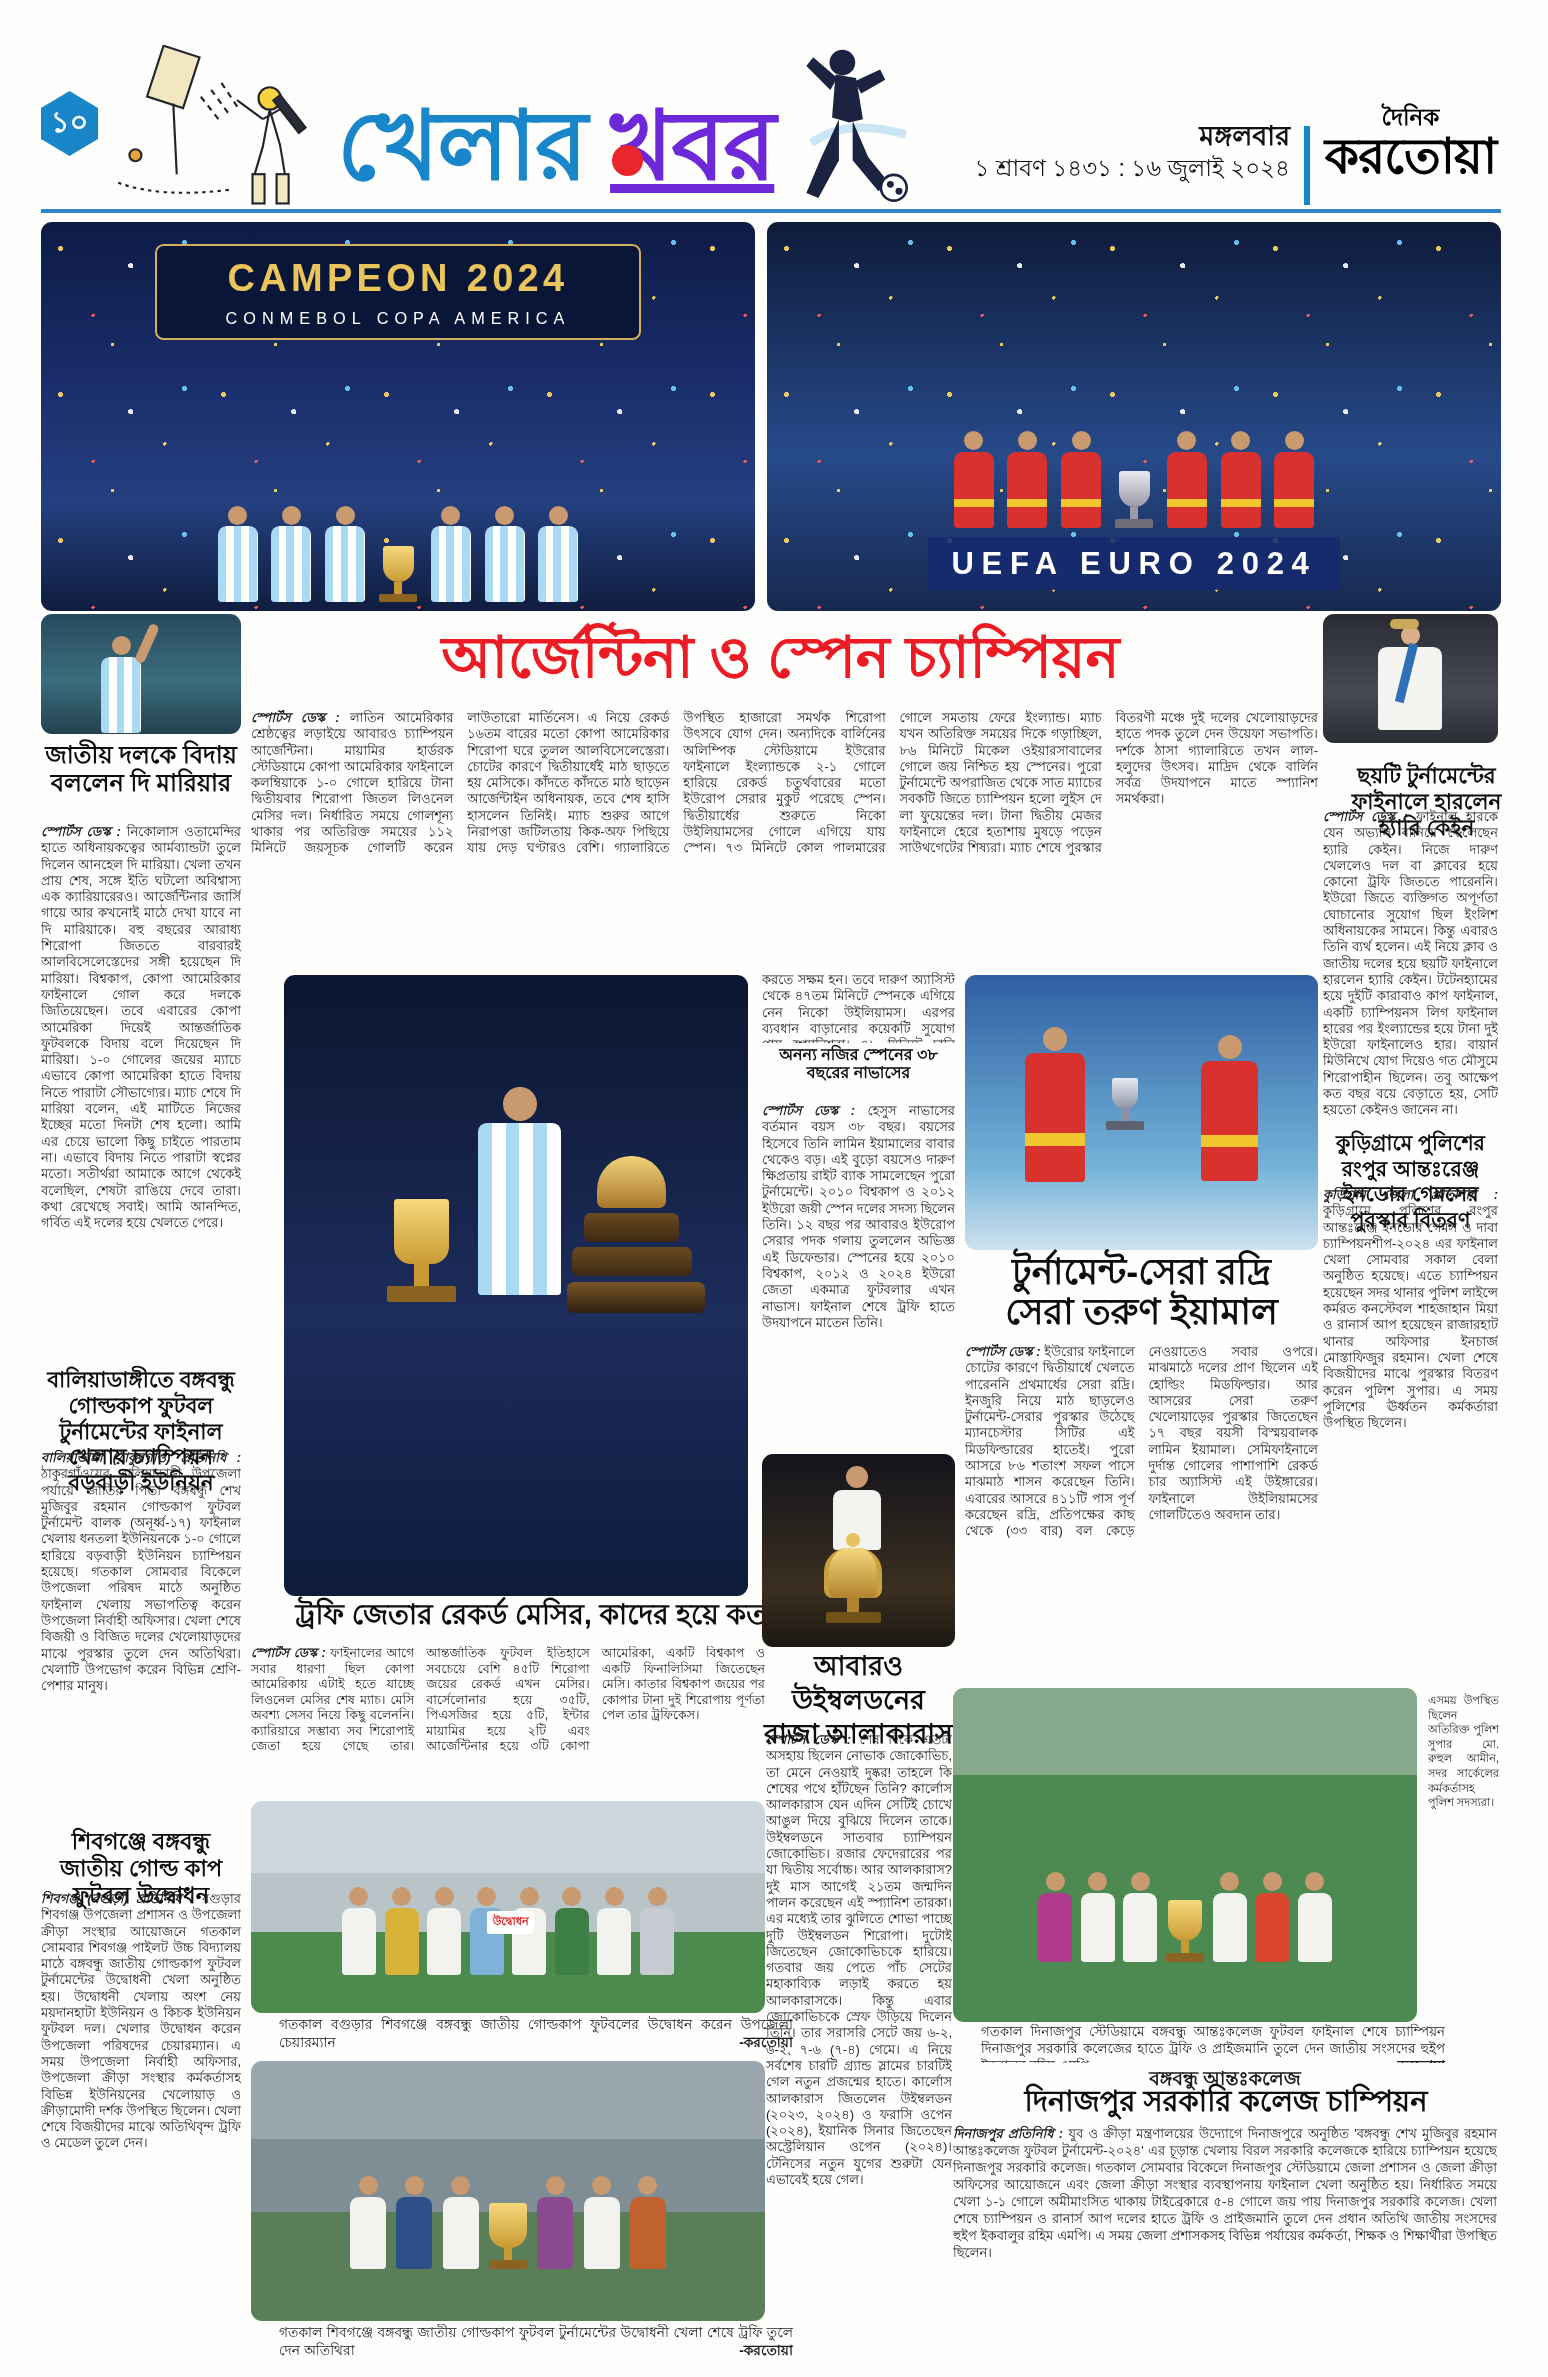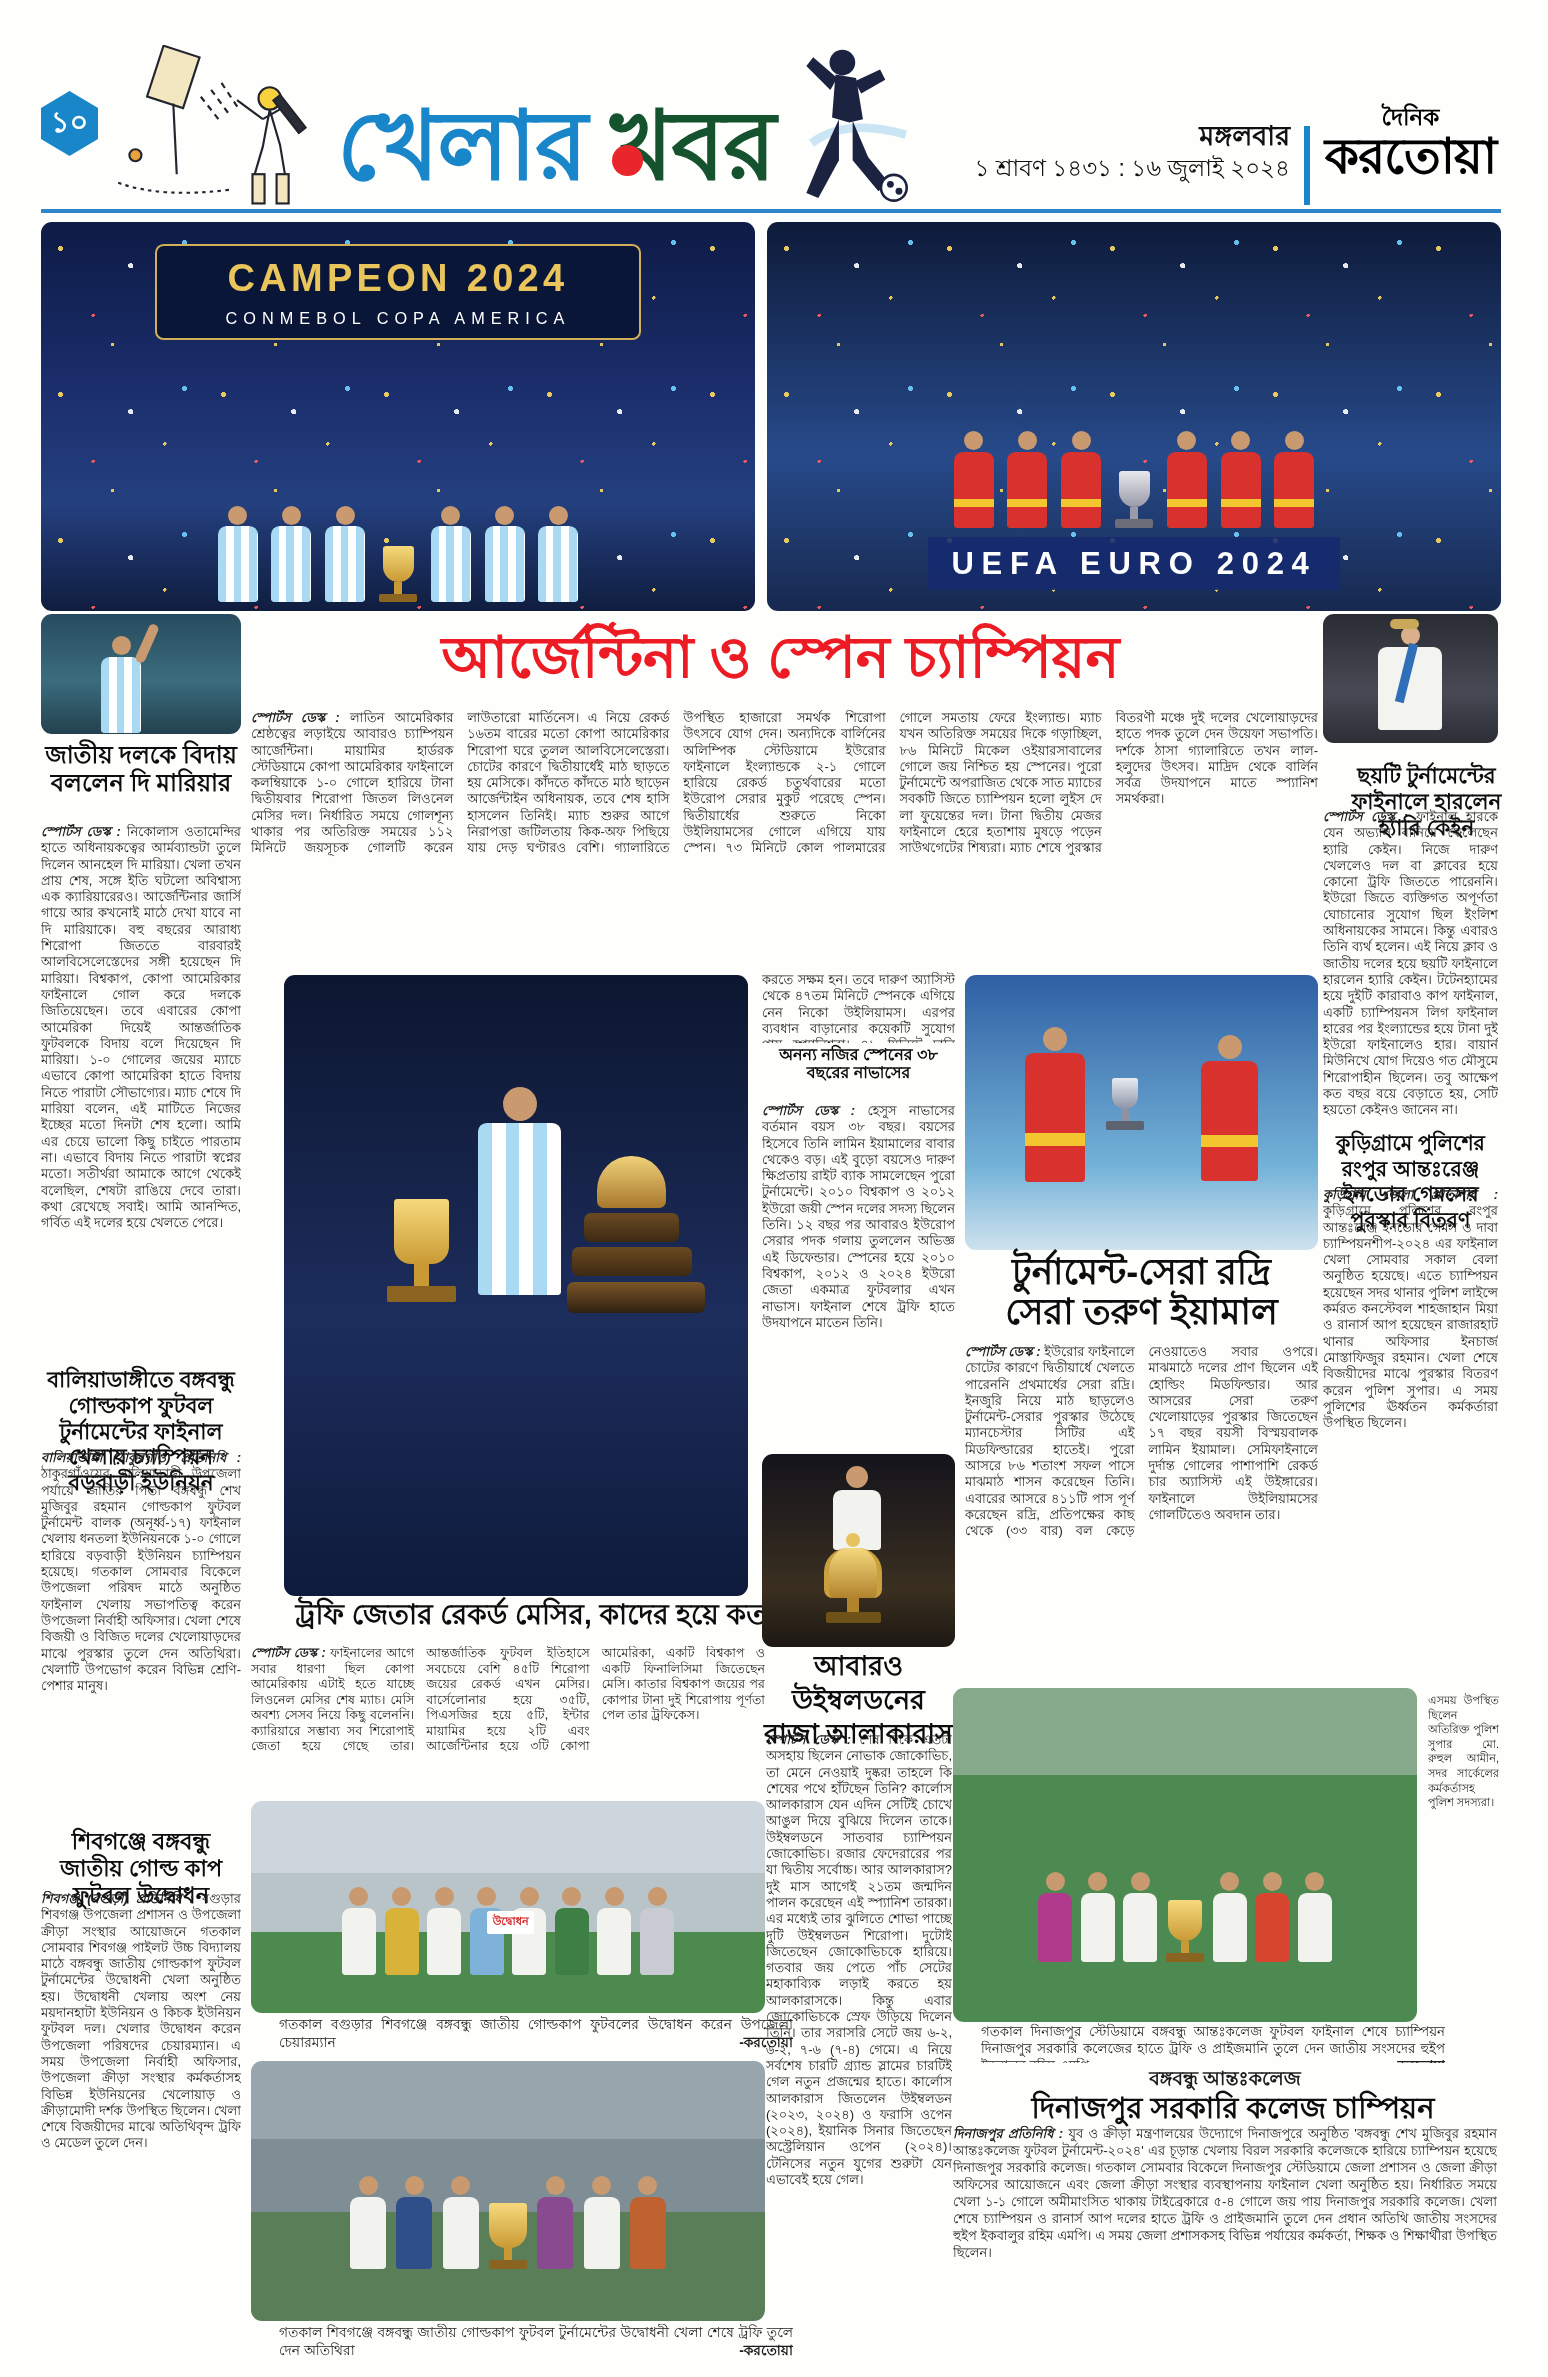--- a/index.html
+++ b/index.html
@@ -6,21 +6,21 @@
   #sheet{position:relative;width:1548px;height:2377px;background:#fefefc;margin:0 auto;
          font-family:"Liberation Sans","DejaVu Sans",sans-serif;color:#1c1c1c;overflow:hidden;}
   .abs{position:absolute;}
   
   .page-badge{left:41px;top:91px;width:57px;height:65px;background:#1a86ca;color:#fff;
     clip-path:polygon(50% 0,100% 26%,100% 74%,50% 100%,0 74%,0 26%);
     font-size:29px;font-weight:bold;display:flex;align-items:center;justify-content:center;}
   .masthead{left:337px;top:72px;height:122px;display:flex;align-items:flex-end;gap:24px;
     font-weight:900;font-size:96px;line-height:1;letter-spacing:-1.7px;white-space:nowrap;}
   .mh-blue{color:#1a86ca;position:relative;z-index:2;}
-  .mh-black{color:#14532d;position:relative;z-index:2;}
+  .mh-black{color:#6d28d9;position:relative;z-index:2;text-decoration:underline;}
   .mh-ball{left:612px;top:145px;width:31px;height:31px;border-radius:50%;background:#e8262b;z-index:3;}
   .dateblock{left:972px;top:120px;width:318px;text-align:right;color:#111;}
   .dateblock .wk{font-size:27px;font-weight:bold;line-height:1.25;}
   .dateblock .dt{font-size:23px;line-height:1.3;}
   .vbar{left:1304px;top:126px;width:6px;height:79px;background:#1a86ca;}
   .logo{left:1321px;top:105px;width:179px;text-align:center;color:#000;}
   .logo .sm{font-size:23px;font-weight:bold;line-height:1.1;}
   .logo .bg{font-size:49px;font-weight:900;line-height:1.08;letter-spacing:-0.9px;}
   .toprule{left:41px;top:209px;width:1460px;height:4.3px;background:#2f86c8;}
   
@@ -419,21 +419,21 @@
           <div class="head"></div>
           <div class="torso" style="width:34px;height:69px;"></div>
         </div>
     </div>
   </div>
   <div class="abs cap" style="left:953px;top:2023px;width:464px;height:40px;font-size:13.3px;line-height:17px;">
     <span>গতকাল দিনাজপুর স্টেডিয়ামে বঙ্গবন্ধু আন্তঃকলেজ ফুটবল ফাইনাল শেষে চ্যাম্পিয়ন দিনাজপুর সরকারি কলেজের হাতে ট্রফি ও প্রাইজমানি তুলে দেন জাতীয় সংসদের হুইপ ইকবালুর রহিম এমপি</span>
     <span class="credit">-করতোয়া</span>
   </div>
   <div class="abs kicker" style="left:953px;top:2064px;width:544px;">বঙ্গবন্ধু আন্তঃকলেজ</div>
-  <h2 class="abs h-col" style="left:953px;top:2085px;width:544px;font-size:29px;line-height:1.1;margin:8px;">দিনাজপুর সরকারি কলেজ চাম্পিয়ন</h2>
+  <h2 class="abs h-col" style="left:953px;top:2085px;width:544px;font-size:29px;line-height:1.1;margin:1px;">দিনাজপুর সরকারি কলেজ চাম্পিয়ন</h2>
   <div class="abs body" style="left:953px;top:2125px;width:544px;height:248px;font-size:13px;line-height:17px;">
     <b class="lead-in">দিনাজপুর প্রতিনিধি :</b>
     <span>যুব ও ক্রীড়া মন্ত্রণালয়ের উদ্যোগে দিনাজপুরে অনুষ্ঠিত 'বঙ্গবন্ধু শেখ মুজিবুর রহমান আন্তঃকলেজ ফুটবল টুর্নামেন্ট-২০২৪' এর চূড়ান্ত খেলায় বিরল সরকারি কলেজকে হারিয়ে চ্যাম্পিয়ন হয়েছে দিনাজপুর সরকারি কলেজ। গতকাল সোমবার বিকেলে দিনাজপুর স্টেডিয়ামে জেলা প্রশাসন ও জেলা ক্রীড়া অফিসের আয়োজনে এবং জেলা ক্রীড়া সংস্থার ব্যবস্থাপনায় ফাইনাল খেলা অনুষ্ঠিত হয়। নির্ধারিত সময়ে খেলা ১-১ গোলে অমীমাংসিত থাকায় টাইব্রেকারে ৫-৪ গোলে জয় পায় দিনাজপুর সরকারি কলেজ। খেলা শেষে চ্যাম্পিয়ন ও রানার্স আপ দলের হাতে ট্রফি ও প্রাইজমানি তুলে দেন প্রধান অতিথি জাতীয় সংসদের হুইপ ইকবালুর রহিম এমপি। এ সময় জেলা প্রশাসকসহ বিভিন্ন পর্যায়ের কর্মকর্তা, শিক্ষক ও শিক্ষার্থীরা উপস্থিত ছিলেন।</span>
   </div>
 
   <div class="photo" style="left:1323px;top:614px;width:175px;height:129px;background:linear-gradient(180deg,#2a2c33,#474a54 60%,#2c2e36);">
     <div class="fig" style="position:absolute;left:55px;top:12px;">
       <div class="head" style="background:#d9b08a;"></div>
       <div class="torso" style="width:64px;height:83px;background:#f3f3ef;"></div>
     </div>

